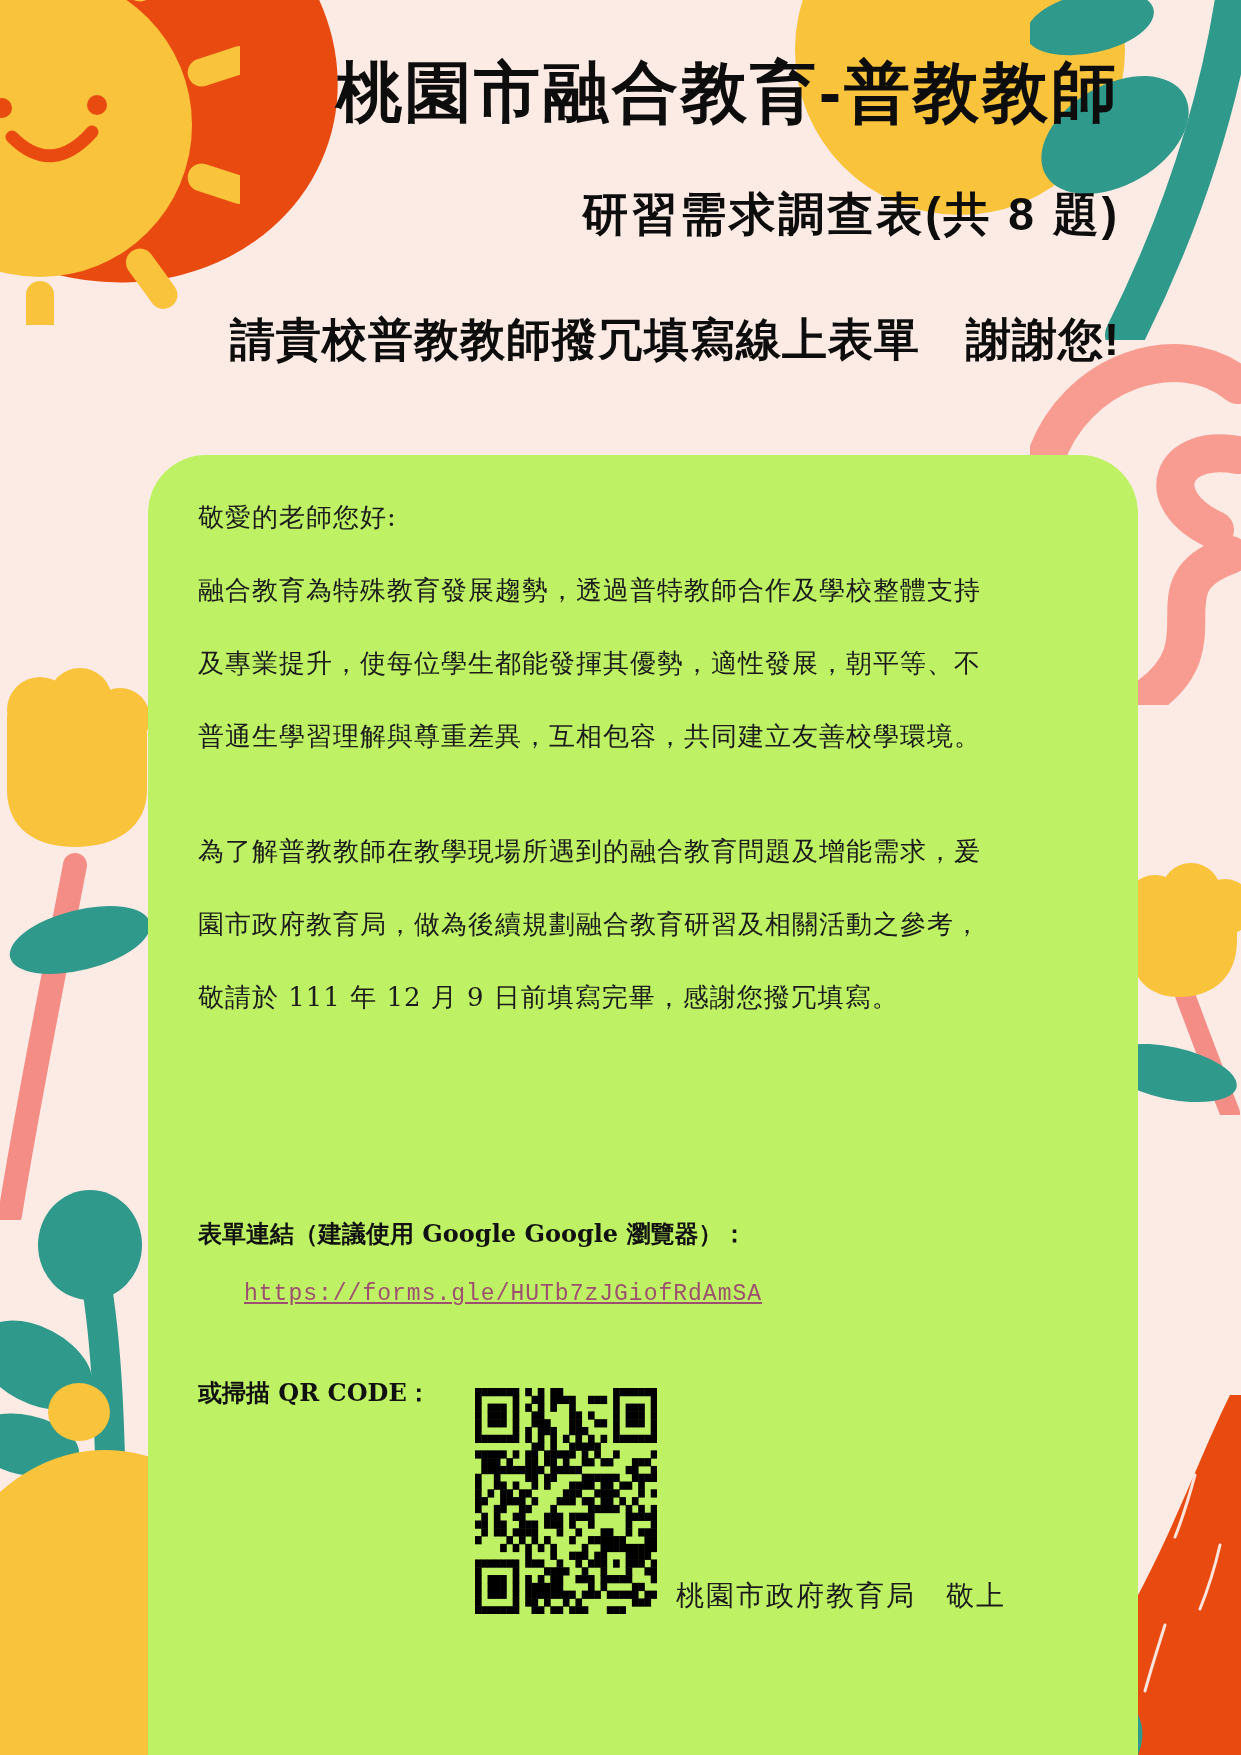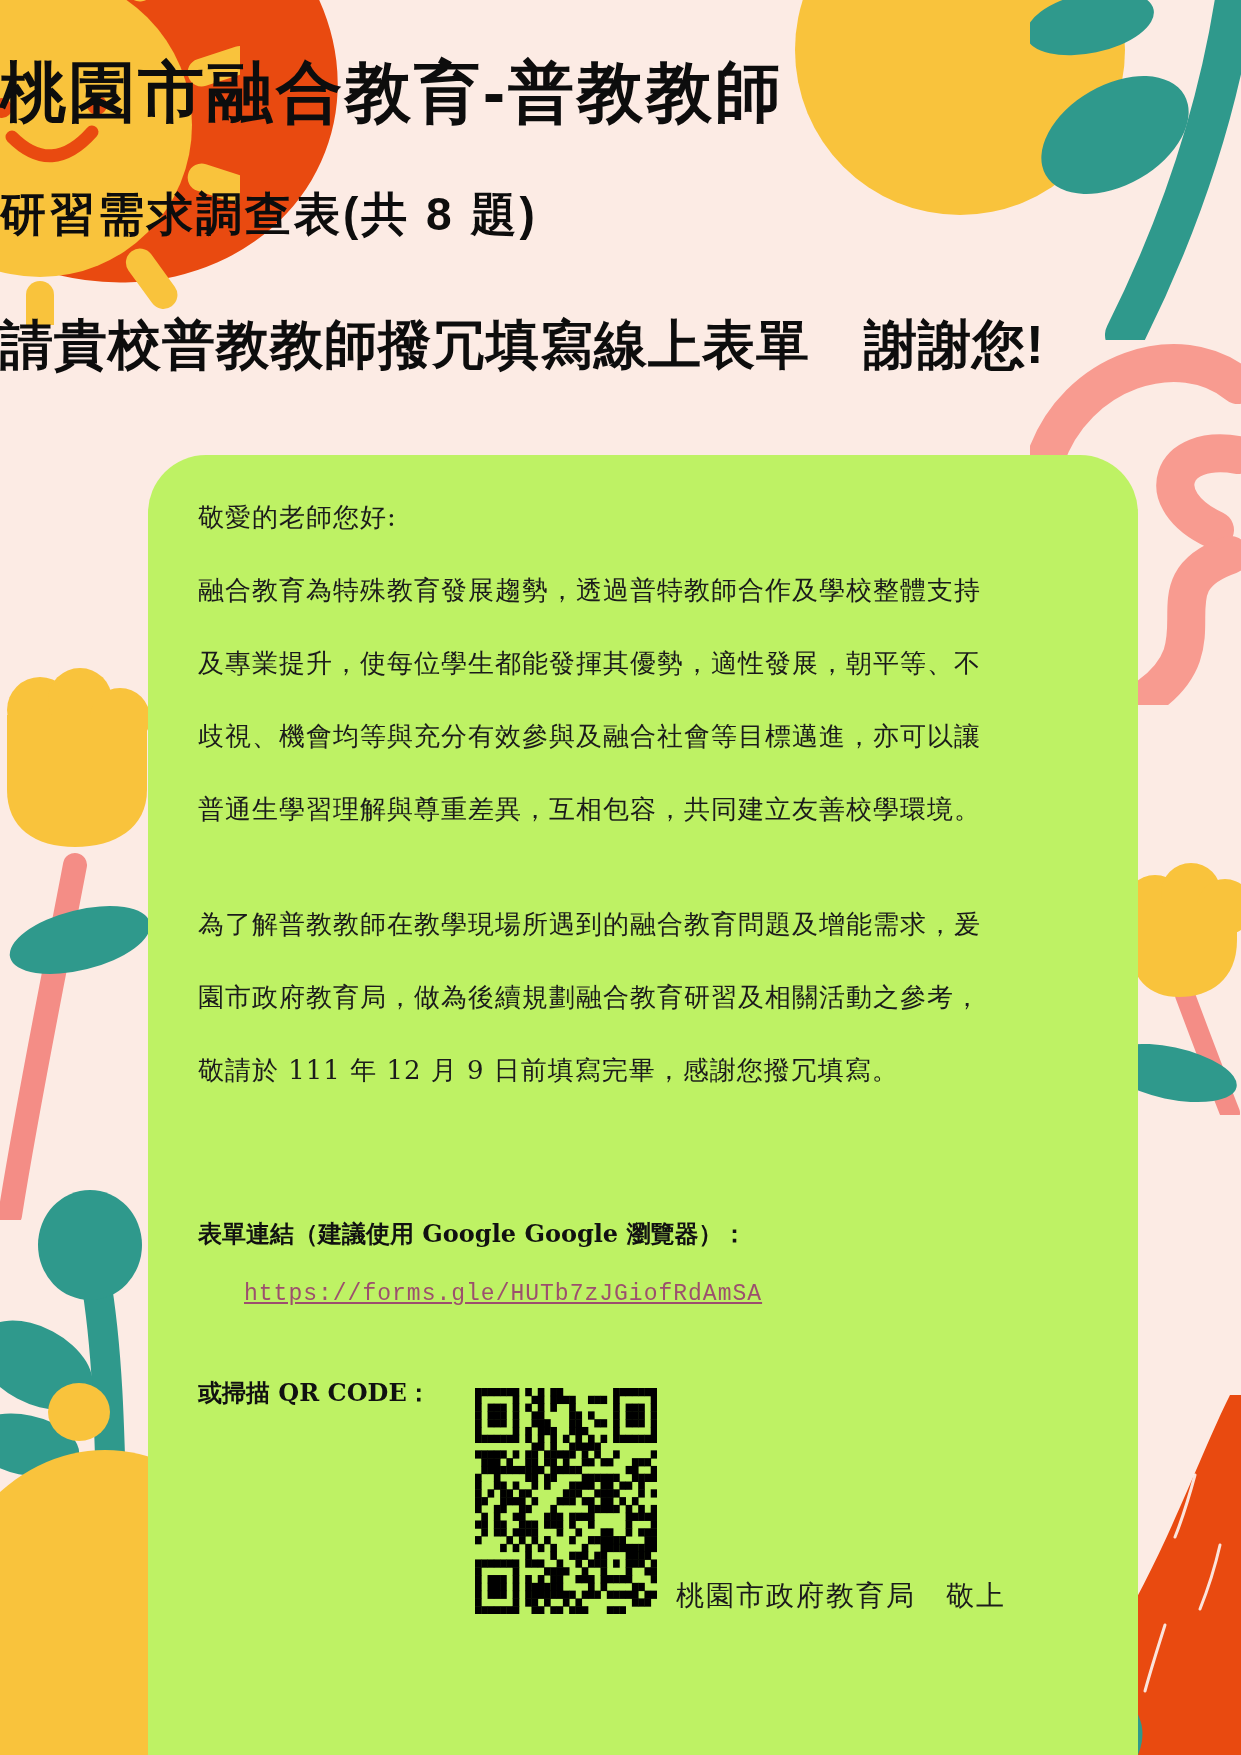--- a/index.html
+++ b/index.html
@@ -4,25 +4,25 @@
 <style>
   html,body{margin:0;padding:0;}
   body{width:1241px;height:1755px;position:relative;overflow:hidden;
        background:#fcebe4;font-family:"Liberation Sans",sans-serif;}
 
   
   .deco{position:absolute;z-index:0;}
   .blob{border-radius:50%;}
 
   
-  .hdr{position:absolute;left:0;width:1120px;text-align:left;z-index:2;
+  .hdr{position:absolute;left:0;width:1120px;text-align:right;z-index:2;
        color:#0d0d0d;font-weight:700;}
   .title1{top:48px;font-size:66px;letter-spacing:3px;}
   .title2{top:184px;font-size:46px;letter-spacing:3px;}
-  .subtitle{top:310px;font-size:53px;letter-spacing:1px;}
+  .subtitle{top:310px;font-size:45px;letter-spacing:1px;}
 
   
   .card{position:absolute;left:148px;top:455px;width:990px;height:1421px;
         background:#bef264;border-radius:58px;z-index:1;}
   .letter{position:absolute;left:50px;top:26px;right:36px;
           font-family:"DejaVu Serif","Liberation Serif",serif;
           font-size:26px;color:#1b1b1b;letter-spacing:1px;}
   .line{height:73px;display:flex;align-items:center;white-space:nowrap;}
   .pgap{height:42px;}
   .link-label{position:absolute;left:50px;top:763px;font-family:"DejaVu Serif","Liberation Serif",serif;
@@ -147,21 +147,20 @@
 
 <div class="hdr title1">桃園市融合教育-普教教師</div>
 <div class="hdr title2">研習需求調查表(共 8 題)</div>
 <div class="hdr subtitle">請貴校普教教師撥冗填寫線上表單　謝謝您!</div>
 
 <div class="card">
   <div class="letter">
     <div class="line">敬愛的老師您好:</div>
     <div class="line">融合教育為特殊教育發展趨勢，透過普特教師合作及學校整體支持</div>
     <div class="line">及專業提升，使每位學生都能發揮其優勢，適性發展，朝平等、不</div>
-    <div class="line">歧視、機會均等與充分有效參與及融合社會等目標邁進，亦可以讓</div>
     <div class="line">普通生學習理解與尊重差異，互相包容，共同建立友善校學環境。</div>
     <div class="pgap"></div>
     <div class="line">為了解普教教師在教學現場所遇到的融合教育問題及增能需求，爰</div>
     <div class="line">園市政府教育局，做為後續規劃融合教育研習及相關活動之參考，</div>
     <div class="line">敬請於 111 年 12 月 9 日前填寫完畢，感謝您撥冗填寫。</div>
   </div>
 
   <div class="link-label">表單連結（建議使用 Google Google 瀏覽器）：</div>
   <a class="link-url" href="#">https://forms.gle/HUTb7zJGiofRdAmSA</a>
 

